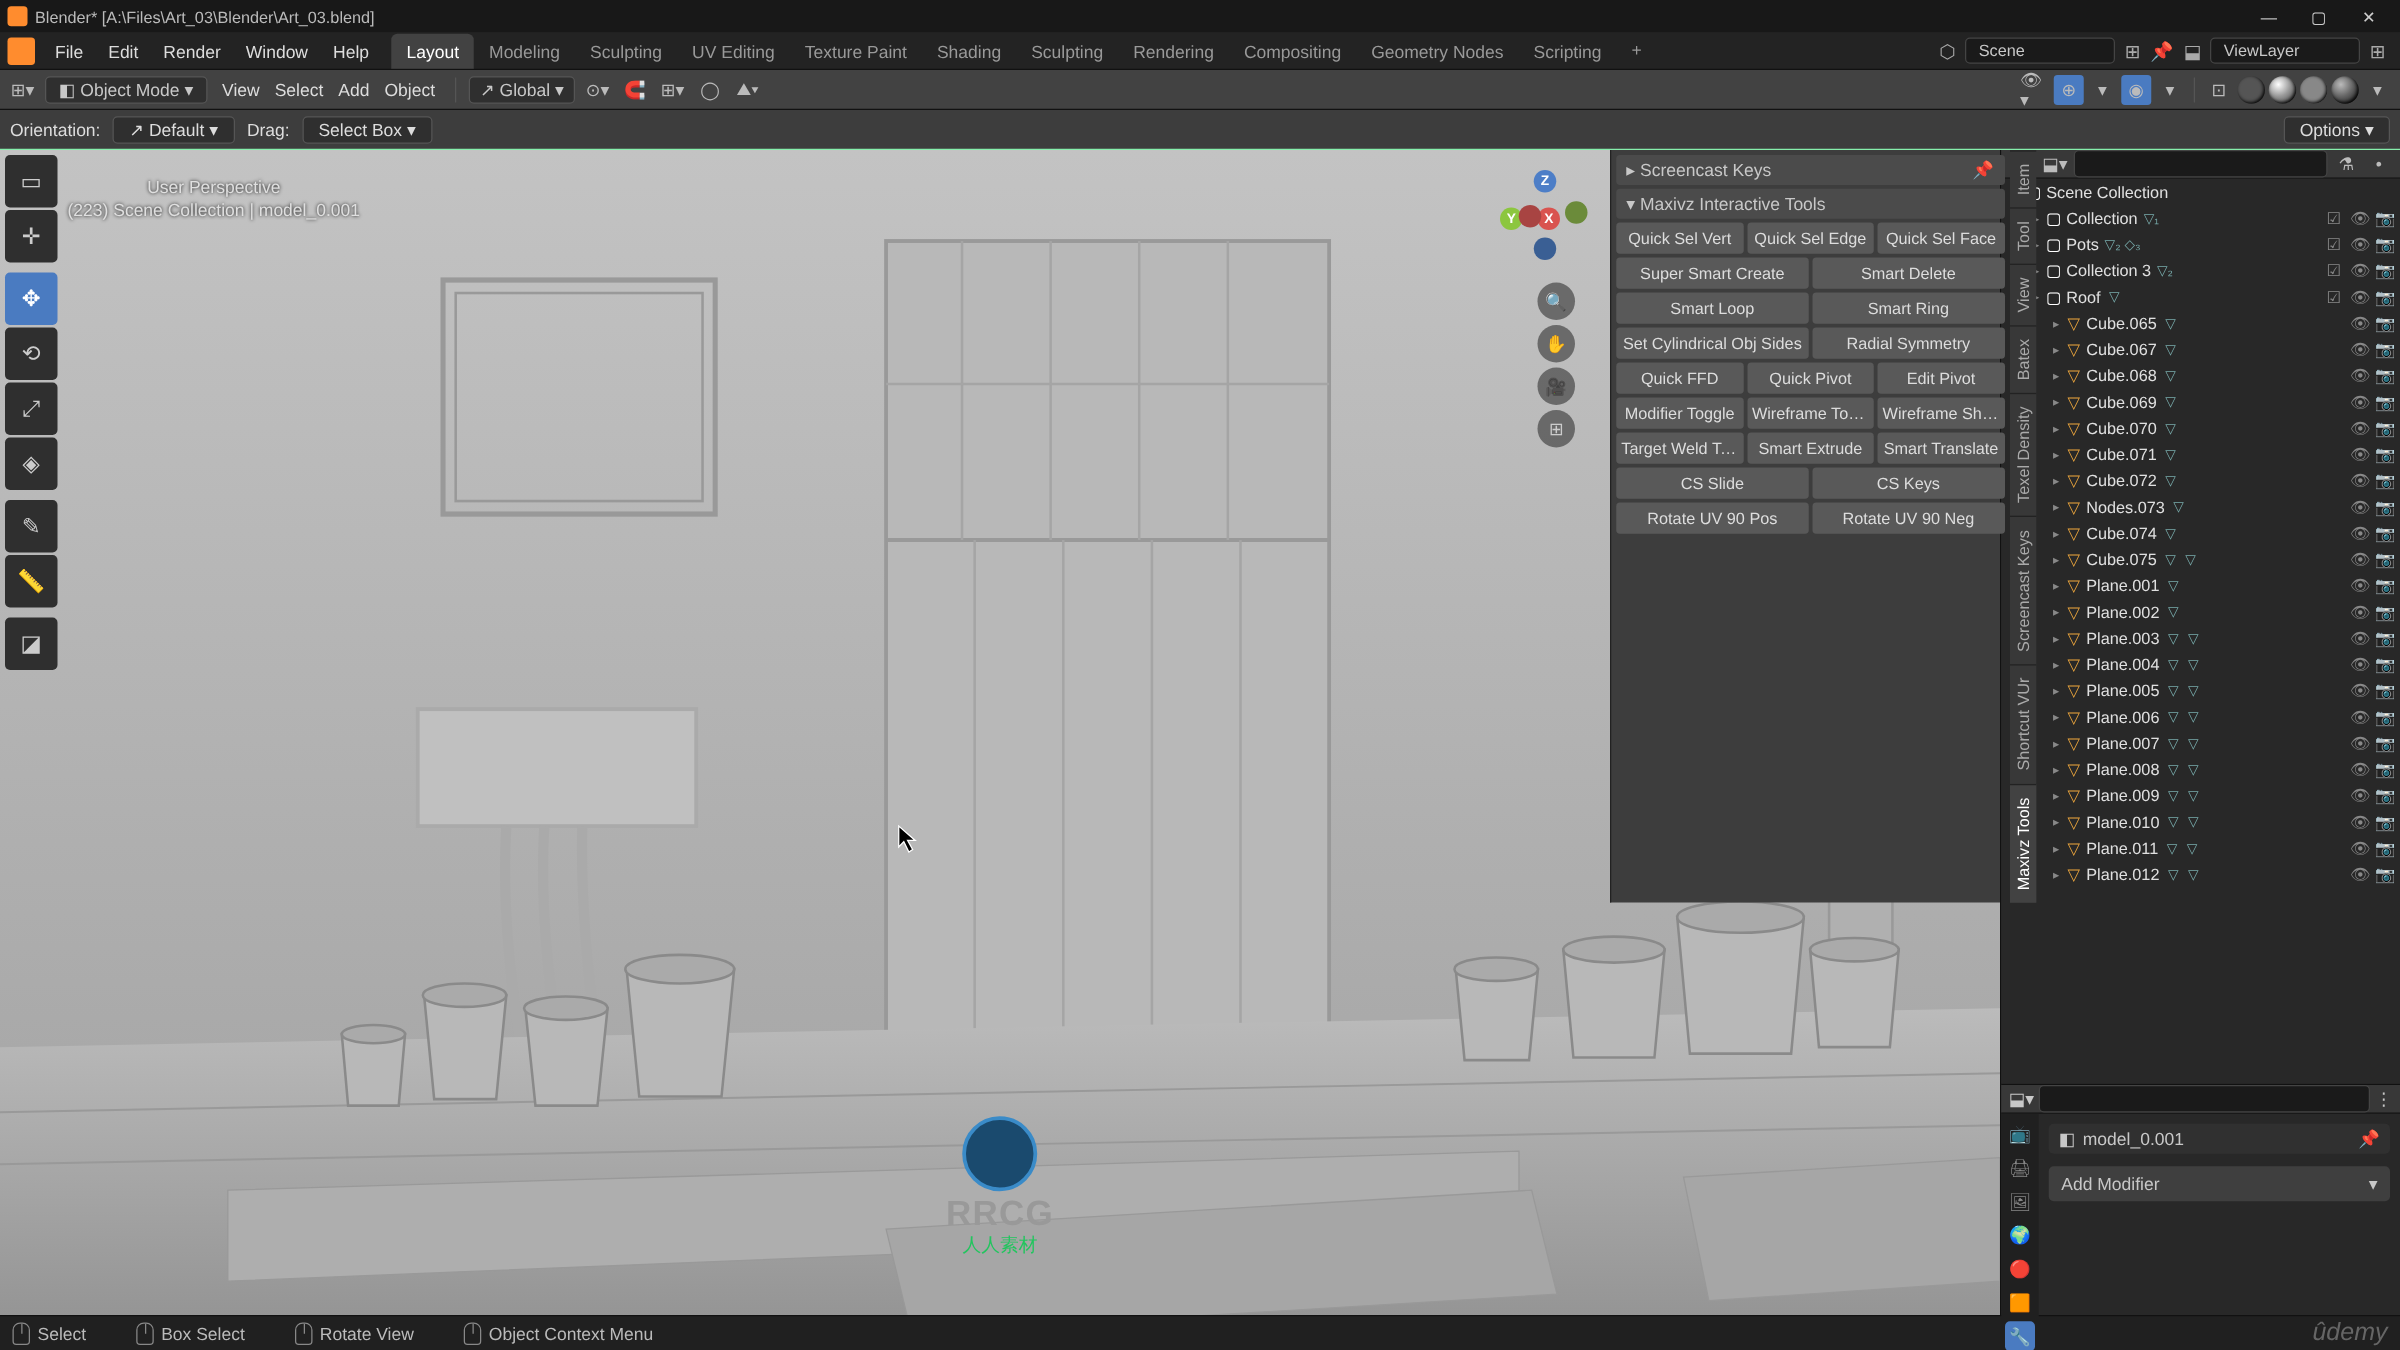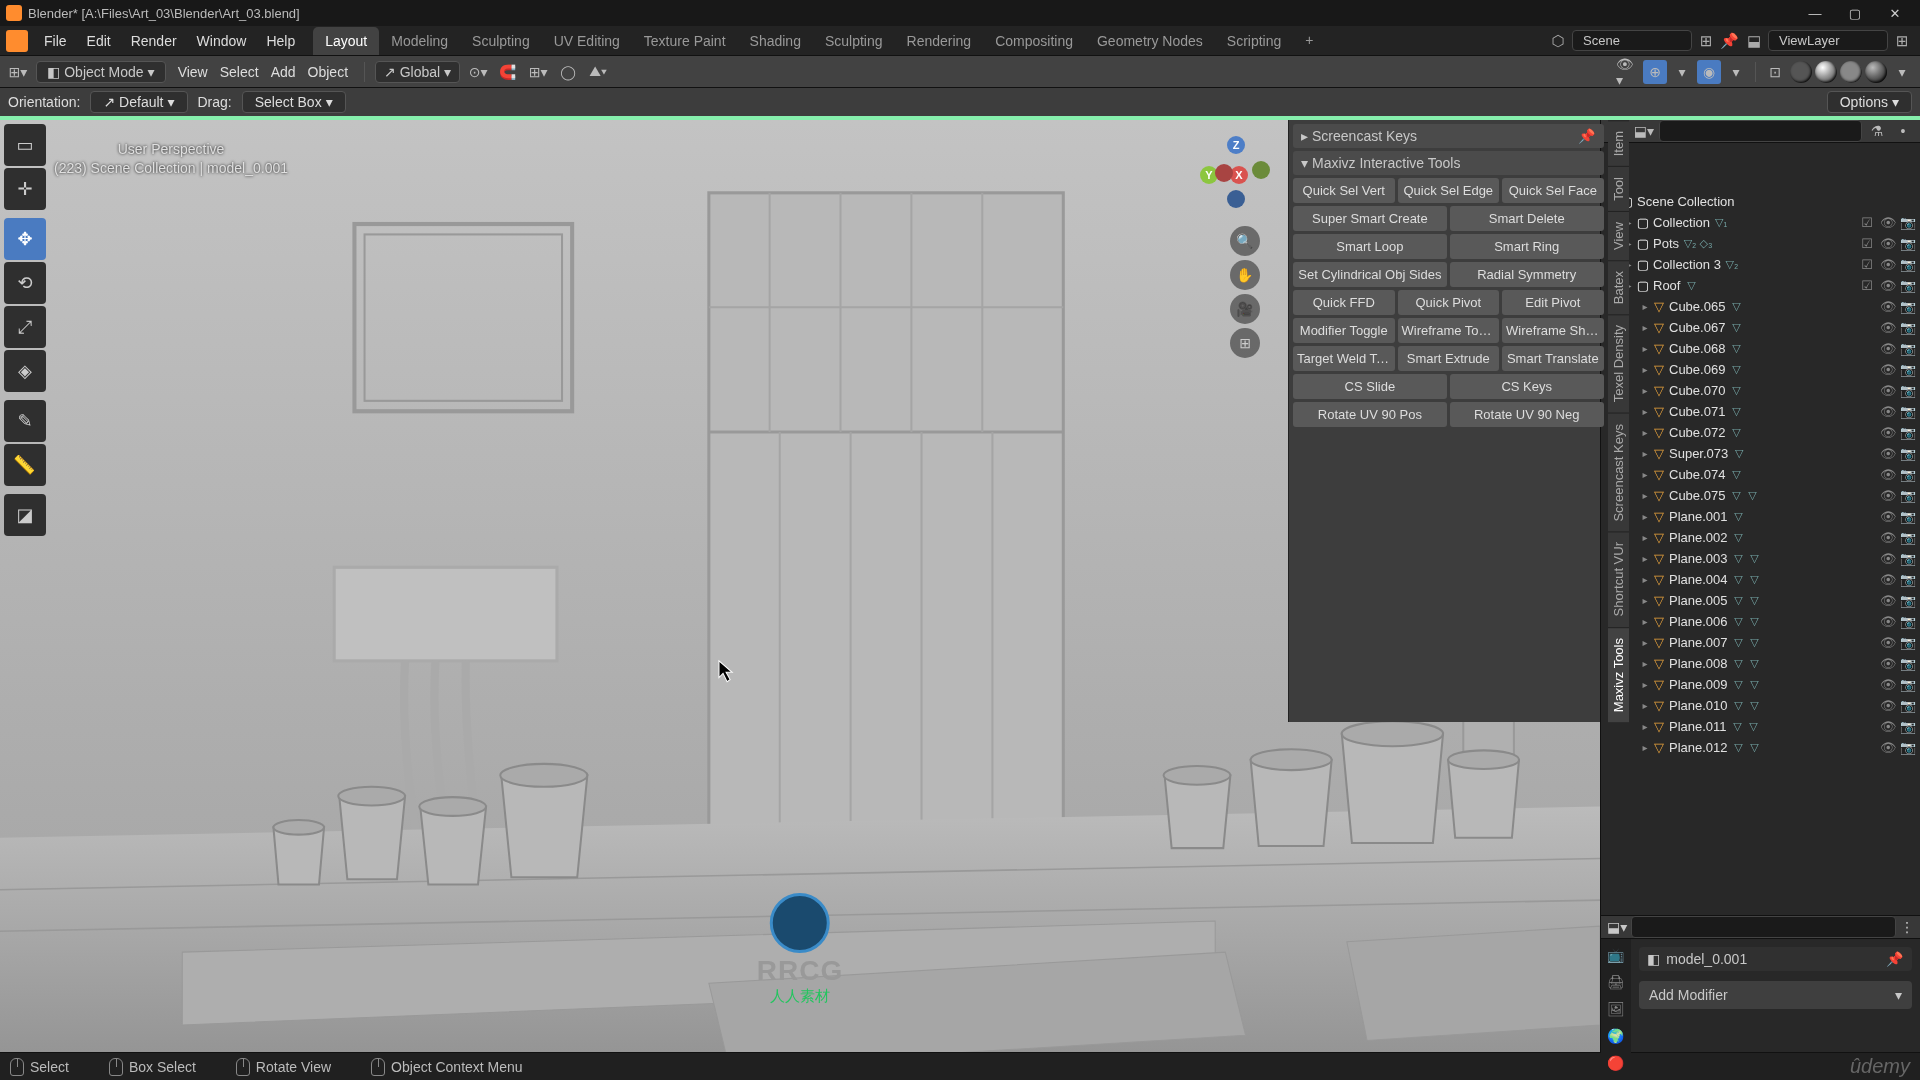--- a/index.html
+++ b/index.html
@@ -31,21 +31,21 @@
 .toolhdr .mitem { padding: 0 6px; font-size: 14px; color: #ddd; }
 .toolhdr .ic { width: 24px; height: 24px; display: flex; align-items: center; justify-content: center; color: #bbb; border-radius: 3px; }
 .toolhdr .sep { width: 1px; height: 20px; background: #555; margin: 0 4px; }
 .toolhdr .right { margin-left: auto; display: flex; align-items: center; gap: 3px; }
 .toolhdr .sphere { width: 22px; height: 22px; border-radius: 50%; background: radial-gradient(circle at 35% 30%, #fff, #999 45%, #333); box-shadow: inset -1px -1px 3px #000; }
 .toolhdr .sphere.flat { background: #888; }
 .toolhdr .sphere.wf { background: #555; }
 .toolhdr .sphere.dark { background: radial-gradient(circle at 35% 30%, #bbb, #666 45%, #111); }
 
 
-.opthdr { height: 32px; background: #3d3d3d; display: flex; align-items: center; padding: 0 8px; gap: 10px; font-size: 14px; color: #ddd; border-bottom: 4px solid #86efac; }
+.opthdr { height: 32px; background: #3d3d3d; display: flex; align-items: center; padding: 0 8px; gap: 10px; font-size: 14px; color: #ddd; border-bottom: 1px solid #86efac; }
 .opthdr .drop { background: #2f2f2f; border: 1px solid #555; border-radius: 4px; padding: 2px 12px; display: flex; align-items: center; gap: 4px; }
 .opthdr .right { margin-left: auto; display: flex; align-items: center; gap: 6px; }
 
 
 .main { display: flex; height: calc(1080px - 26px - 30px - 32px - 32px - 28px); }
 .viewport { flex: 1; position: relative; background: #3d3d3d; }
 .viewport .info { position: absolute; top: 20px; left: 54px; font-size: 14px; color: #e0e0e0; line-height: 1.35; text-shadow: 0 0 3px #000; text-align: center; }
 .viewport .toolbar-left { position: absolute; top: 4px; left: 4px; width: 42px; display: flex; flex-direction: column; gap: 2px; }
 .viewport .toolbar-left .tool { width: 42px; height: 42px; background: #2f2f2f; border-radius: 4px; display: flex; align-items: center; justify-content: center; color: #ccc; font-size: 18px; }
 .viewport .toolbar-left .tool.active { background: #4a7bc1; color: #fff; }
@@ -65,21 +65,21 @@
 .npanel .vtabs .vt.active { background: #424242; color: #fff; }
 .npanel .paneltitle { background: #4b4b4b; padding: 4px 8px; font-size: 14px; display: flex; align-items: center; gap: 4px; border-radius: 3px; margin-bottom: 3px; }
 .npanel .row { display: flex; gap: 3px; margin-bottom: 3px; }
 .npanel .btn { flex: 1; background: #595959; border-radius: 3px; padding: 5px 4px; text-align: center; font-size: 13px; color: #ddd; white-space: nowrap; overflow: hidden; text-overflow: ellipsis; }
 
 
 .rightcol { width: 320px; background: #282828; display: flex; flex-direction: column; border-left: 1px solid #111; }
 .outliner-hdr { height: 32px; background: #383838; display: flex; align-items: center; padding: 0 6px; gap: 4px; border-bottom: 1px solid #111; }
 .outliner-hdr .ic { width: 22px; height: 22px; display: flex; align-items: center; justify-content: center; color: #bbb; }
 .outliner-hdr .srch { flex: 1; background: #1a1a1a; border: 1px solid #444; border-radius: 4px; height: 22px; }
-.outliner { flex: 0 0 auto; height: 724px; overflow: hidden; background: #282828; margin-top: 48px; }
+.outliner { flex: 0 0 auto; height: 724px; overflow: hidden; background: #282828; }
 .outliner .row { display: flex; align-items: center; height: 21px; padding: 0 6px; font-size: 13px; }
 .outliner .indent { display: inline-block; }
 .outliner .tri { width: 12px; color: #888; font-size: 10px; text-align: center; }
 .outliner .ic2 { width: 16px; font-size: 13px; text-align: center; margin-right: 2px; }
 .outliner .coll { color: #e0e0e0; }
 .outliner .tags { margin-left: 4px; display: flex; gap: 2px; }
 .outliner .tag { width: 14px; height: 14px; display: flex; align-items: center; justify-content: center; font-size: 11px; }
 .outliner .rcol { margin-left: auto; display: flex; gap: 6px; color: #888; font-size: 13px; }
 .outliner .rcol span { width: 14px; text-align: center; }
 
@@ -540,21 +540,21 @@
           </span>
           <span class="rcol">
             <span>👁</span>
             <span>📷</span>
           </span>
         </div>
         <div class="row">
           <span class="indent" style="width:32px"></span>
           <span class="tri">▸</span>
           <span class="ic2" style="color:#e8a33d">▽</span>
-          <span class="coll">Super.073</span>
+          <span class="coll">Nodes.073</span>
           <span class="tags">
             <span class="tag" style="color:#7aa">▽</span>
           </span>
           <span class="rcol">
             <span>👁</span>
             <span>📷</span>
           </span>
         </div>
         <div class="row">
           <span class="indent" style="width:32px"></span>

